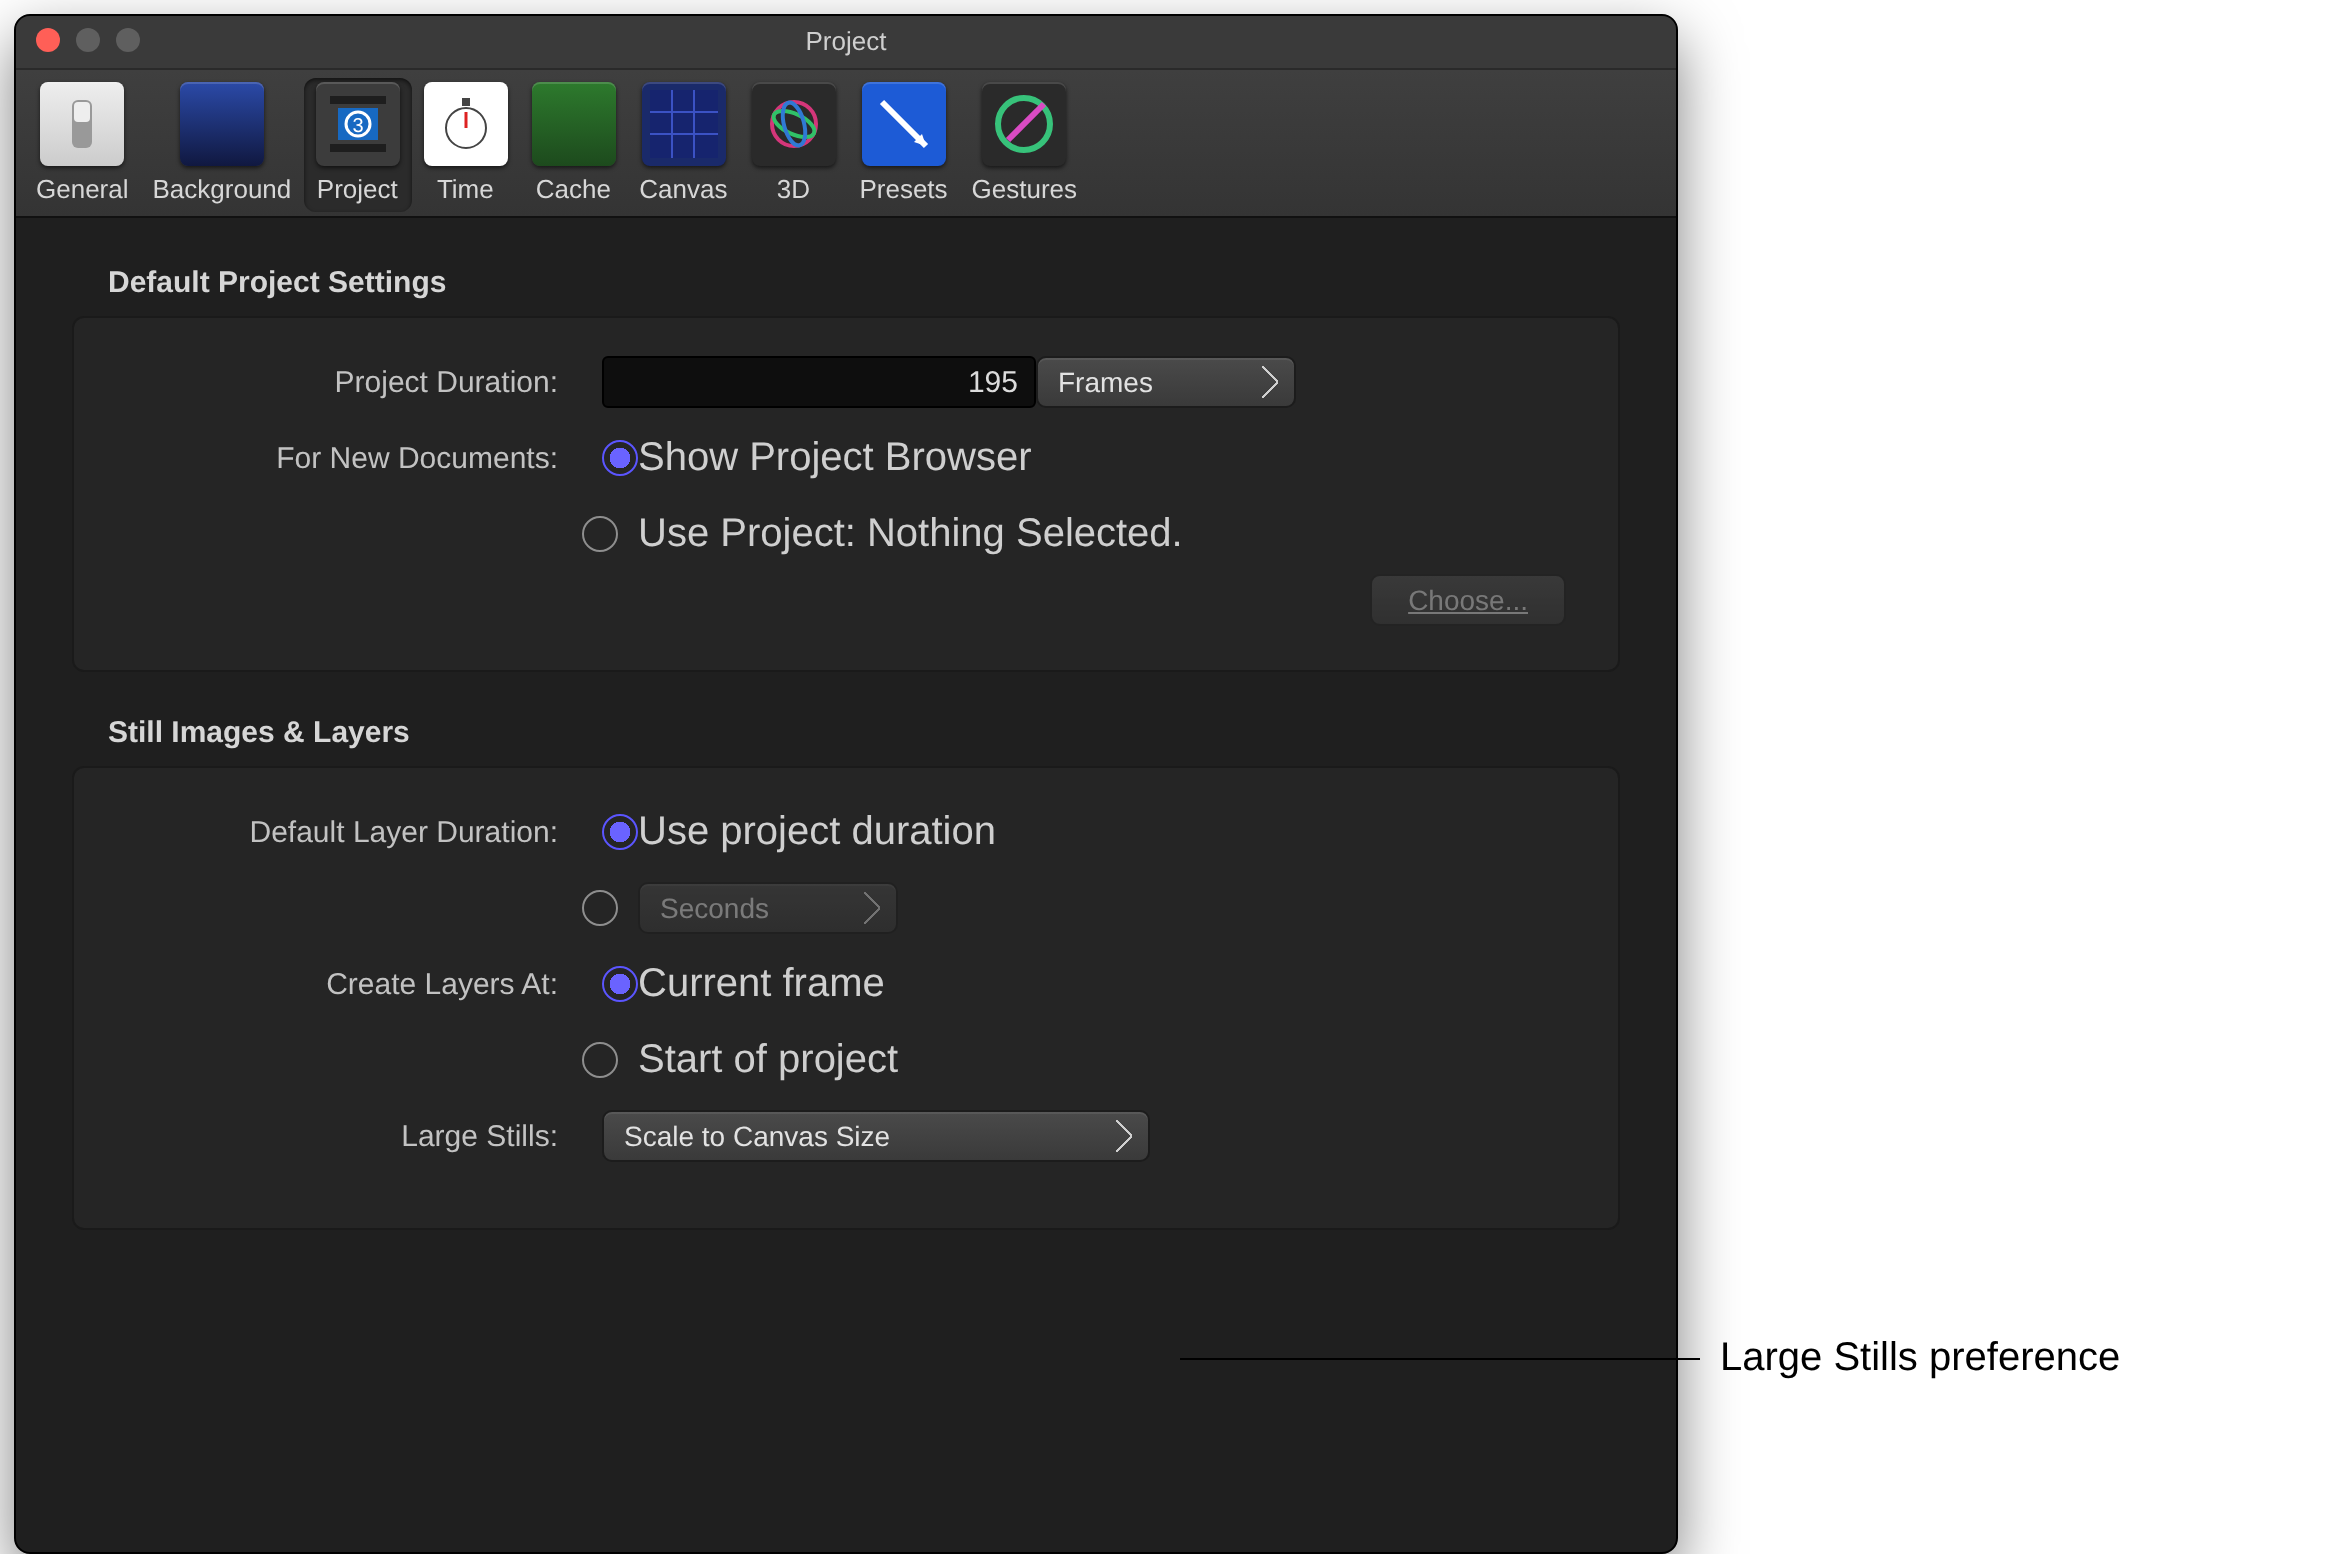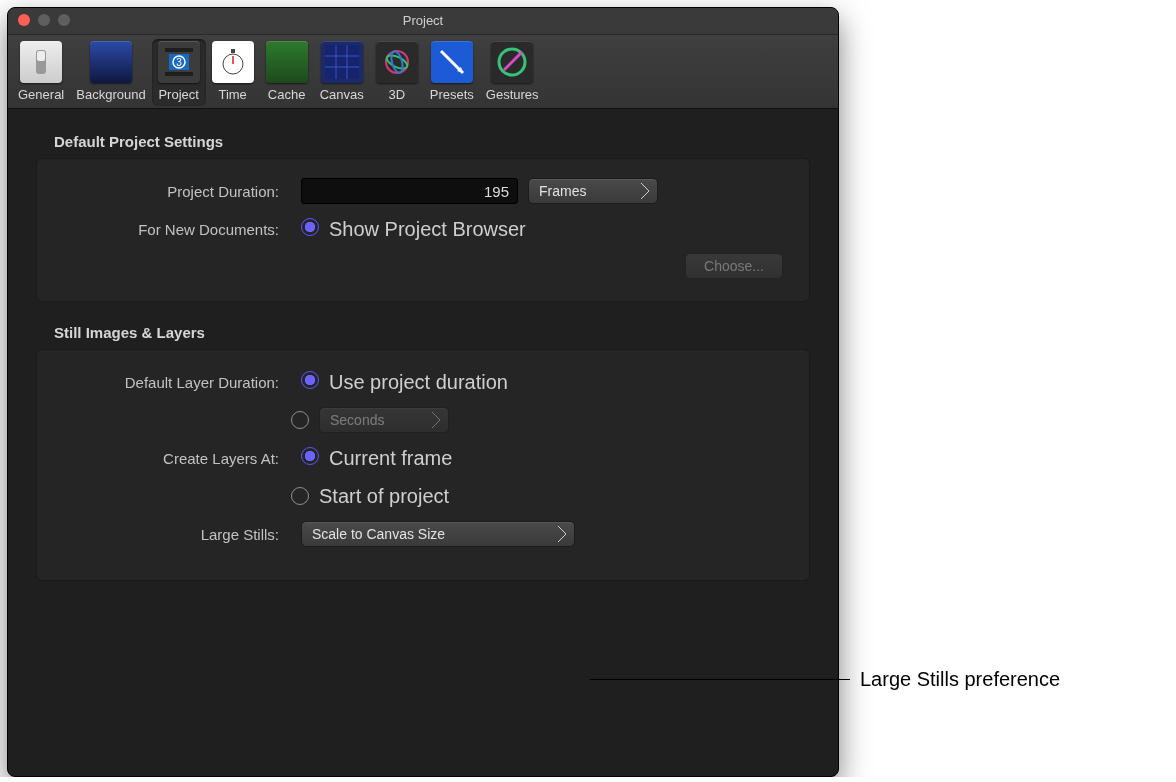--- a/index.html
+++ b/index.html
@@ -85,21 +85,21 @@
   }
   .row { display:flex; align-items:center; min-height: 28px; margin-bottom: 10px; }
   .label-col {
     width: 220px;
     min-width: 220px;
     text-align: right;
     padding-right: 12px;
     color: #c2c2c2;
     font-size: 15px;
   }
-  .ctrl-col { display:flex; align-items:flex-start; gap:10px; flex-wrap:wrap;padding-left:10px;}
+  .ctrl-col { display:flex; align-items:center; gap:0; flex-wrap:wrap;padding-left:10px;}
   .sub-indent { margin-left: 232px; display:flex; align-items:center; gap:10px; min-height:28px; margin-bottom:6px;}
   .btn-row { display:flex; justify-content:flex-end; padding-right: 4px; }
 
   
   .num-input, .text-input {
     background: #0e0e0e;
     border: 1px solid #000;
     color: #dcdcdc;
     height: 24px;
     padding: 0 8px;
@@ -161,20 +161,21 @@
   .radio-label { color:#cfcfcf; font-size:20px; }
 
   .push-btn {
     background: linear-gradient(#4a4a4a,#3a3a3a);
     border: 1px solid #222;
     border-radius: 5px;
     color: #bdbdbd;
     padding: 4px 18px;
     font-size: 14px;
     cursor: default;
+    text-decoration: underline;
   }
   .push-btn.disabled{ opacity:.55; }
 
   .num-input.disabled, .text-input.disabled { opacity:.45; }
 
   
   .callout {
     position: absolute;
     left: 590px;
     top: 668px;
@@ -309,20 +310,24 @@
       </div>
 
 
       <div class="row">
         <div class="label-col">For New Documents:</div>
         <div class="ctrl-col">
           <span class="radio checked"></span>
           <span class="radio-label">Show Project Browser</span>
         </div>
       </div>
+      <div class="sub-indent">
+        <span class="radio"></span>
+        <span class="radio-label">Use Project: Nothing Selected.</span>
+      </div>
 
       <div class="btn-row">
         <button class="push-btn disabled">Choose...</button>
       </div>
     </div>
 
     <div class="section-title">Still Images &amp; Layers</div>
     <div class="panel">
 
       <div class="row">

